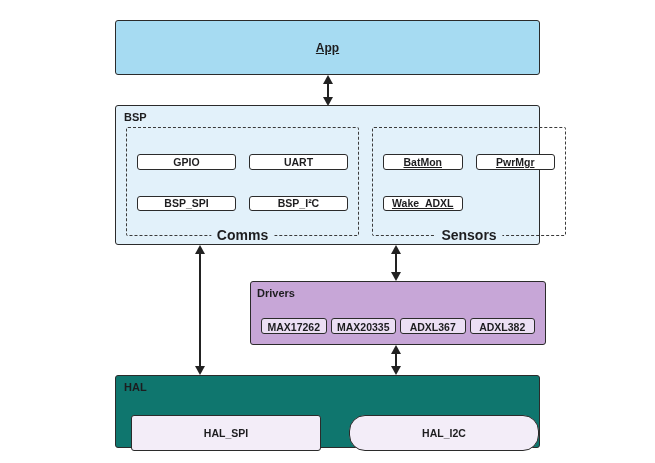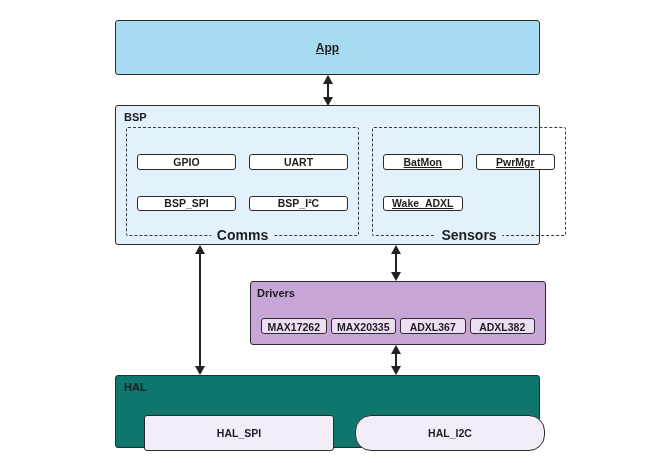--- a/index.html
+++ b/index.html
@@ -81,22 +81,22 @@
   
   .hal-box {
     left: 115px; top: 375px; width: 425px; height: 73px;
     background: #0f766e;
   }
   .hal-chip {
     position: absolute;
     top: 23px; height: 36px; width: 190px;
     background: #f3edf8;
   }
-  .hal-chip.spi { left: 28px; }
-  .hal-chip.i2c { left: 239px; border-radius: 16px; }
+  .hal-chip.spi { left: 15px; }
+  .hal-chip.i2c { left: 233px; border-radius: 16px; }
   
   .arrow {
     position: absolute;
     width: 2px;
     background: #222222;
   }
   .arrow::before, .arrow::after {
     content: "";
     position: absolute;
     left: 50%;

